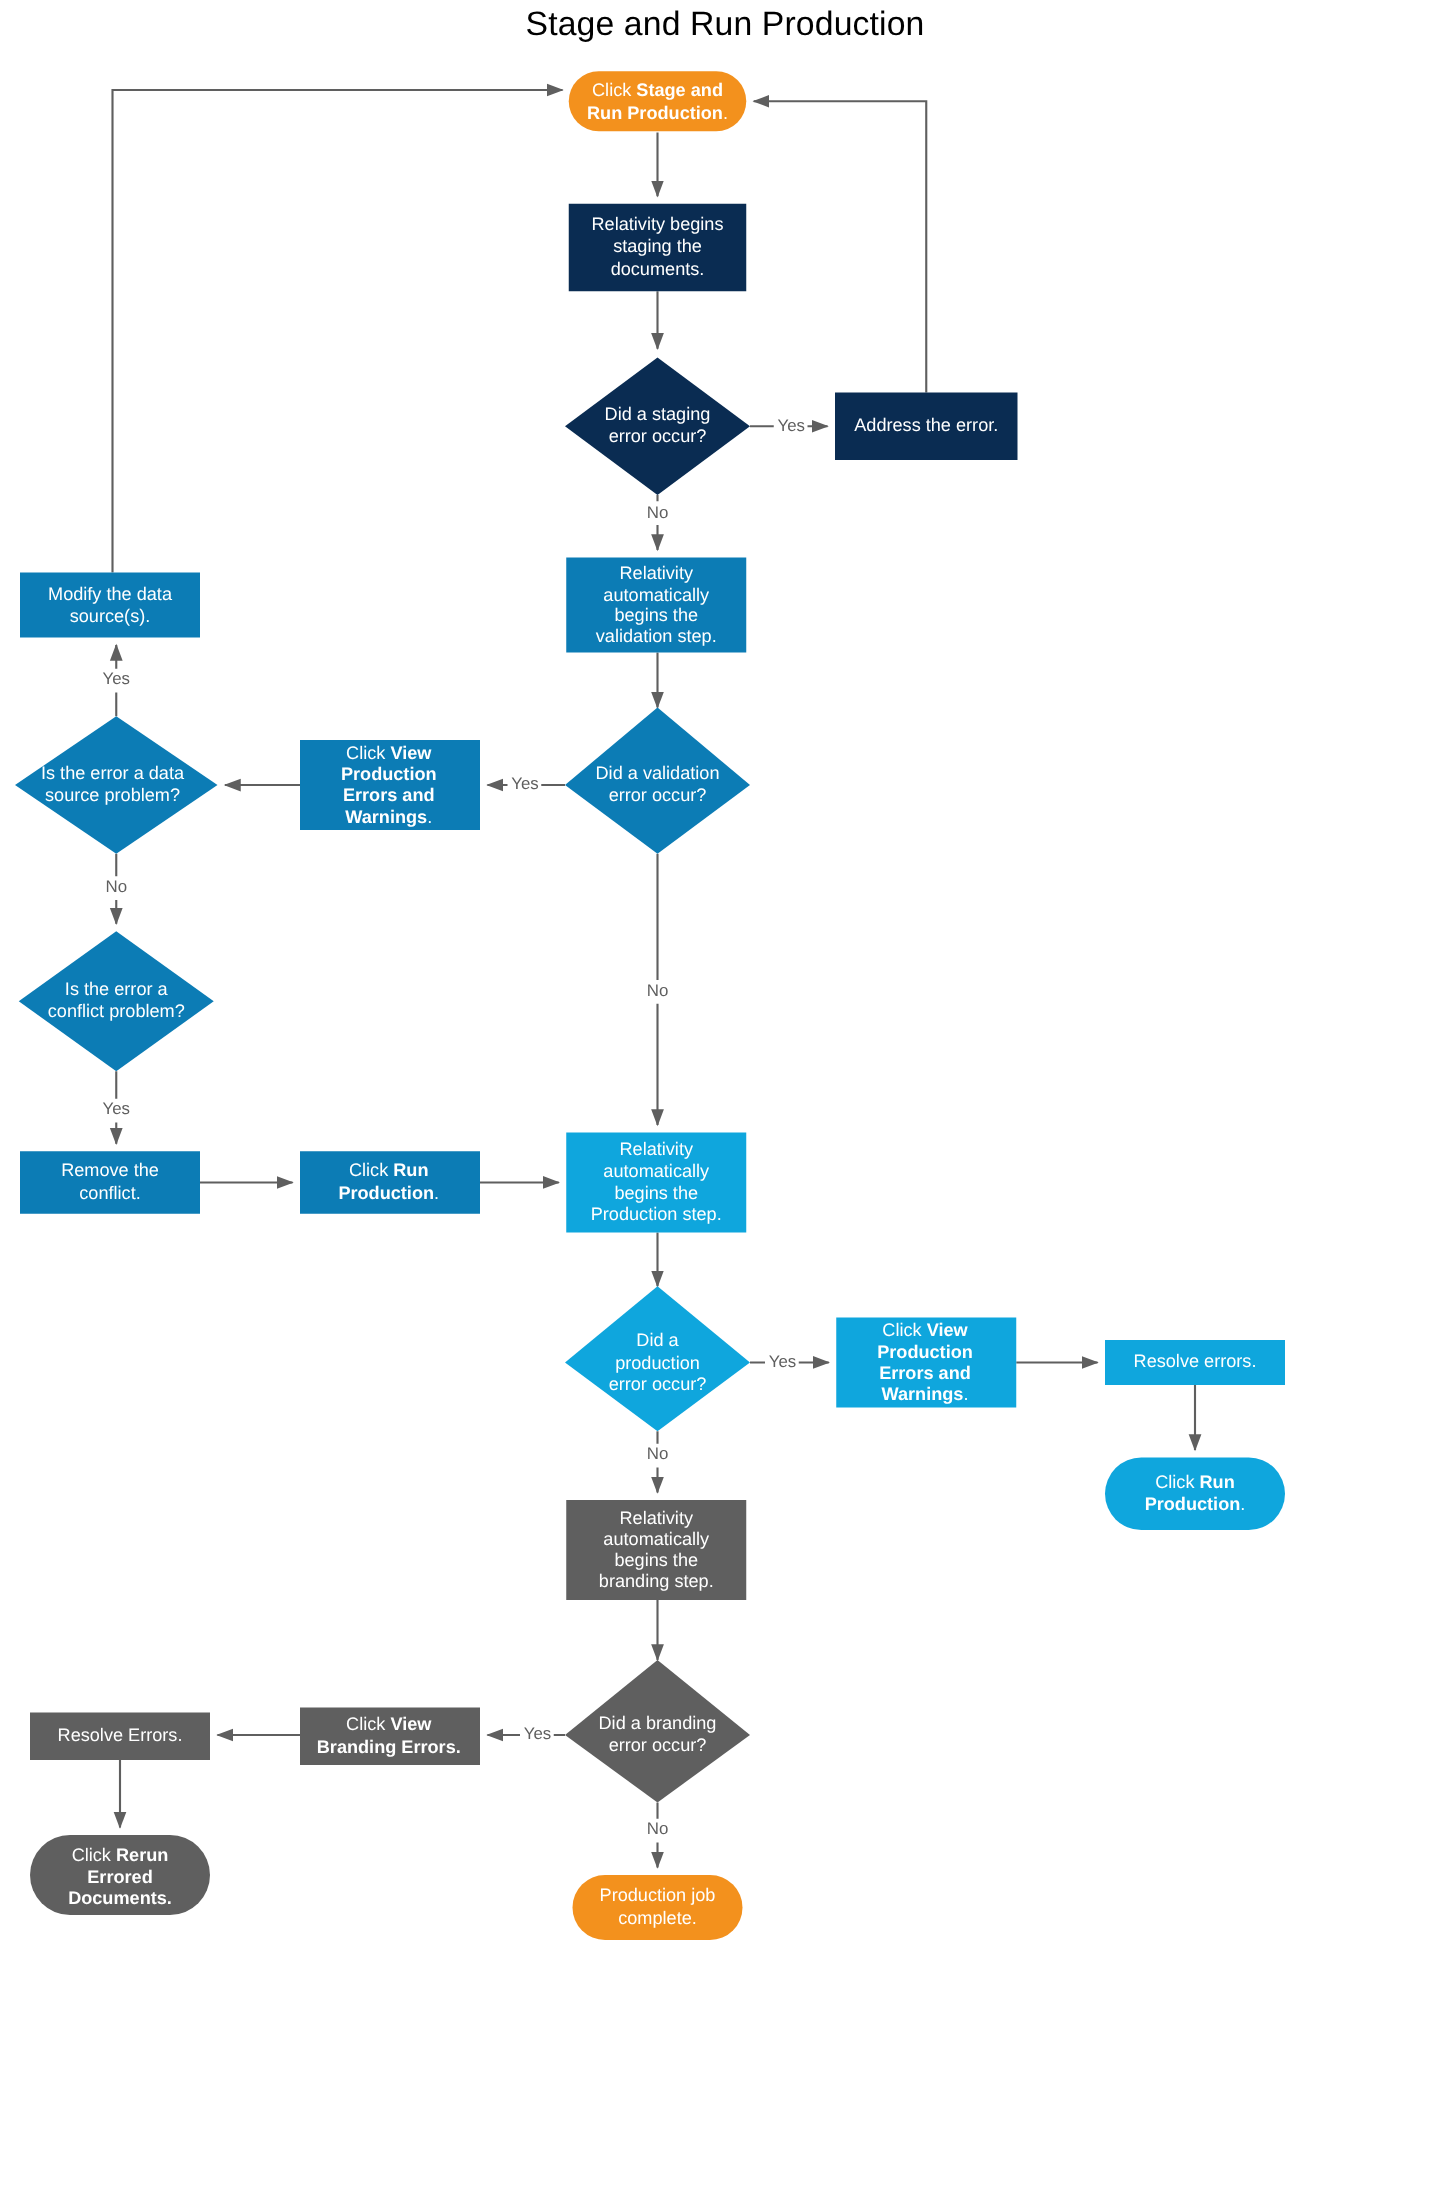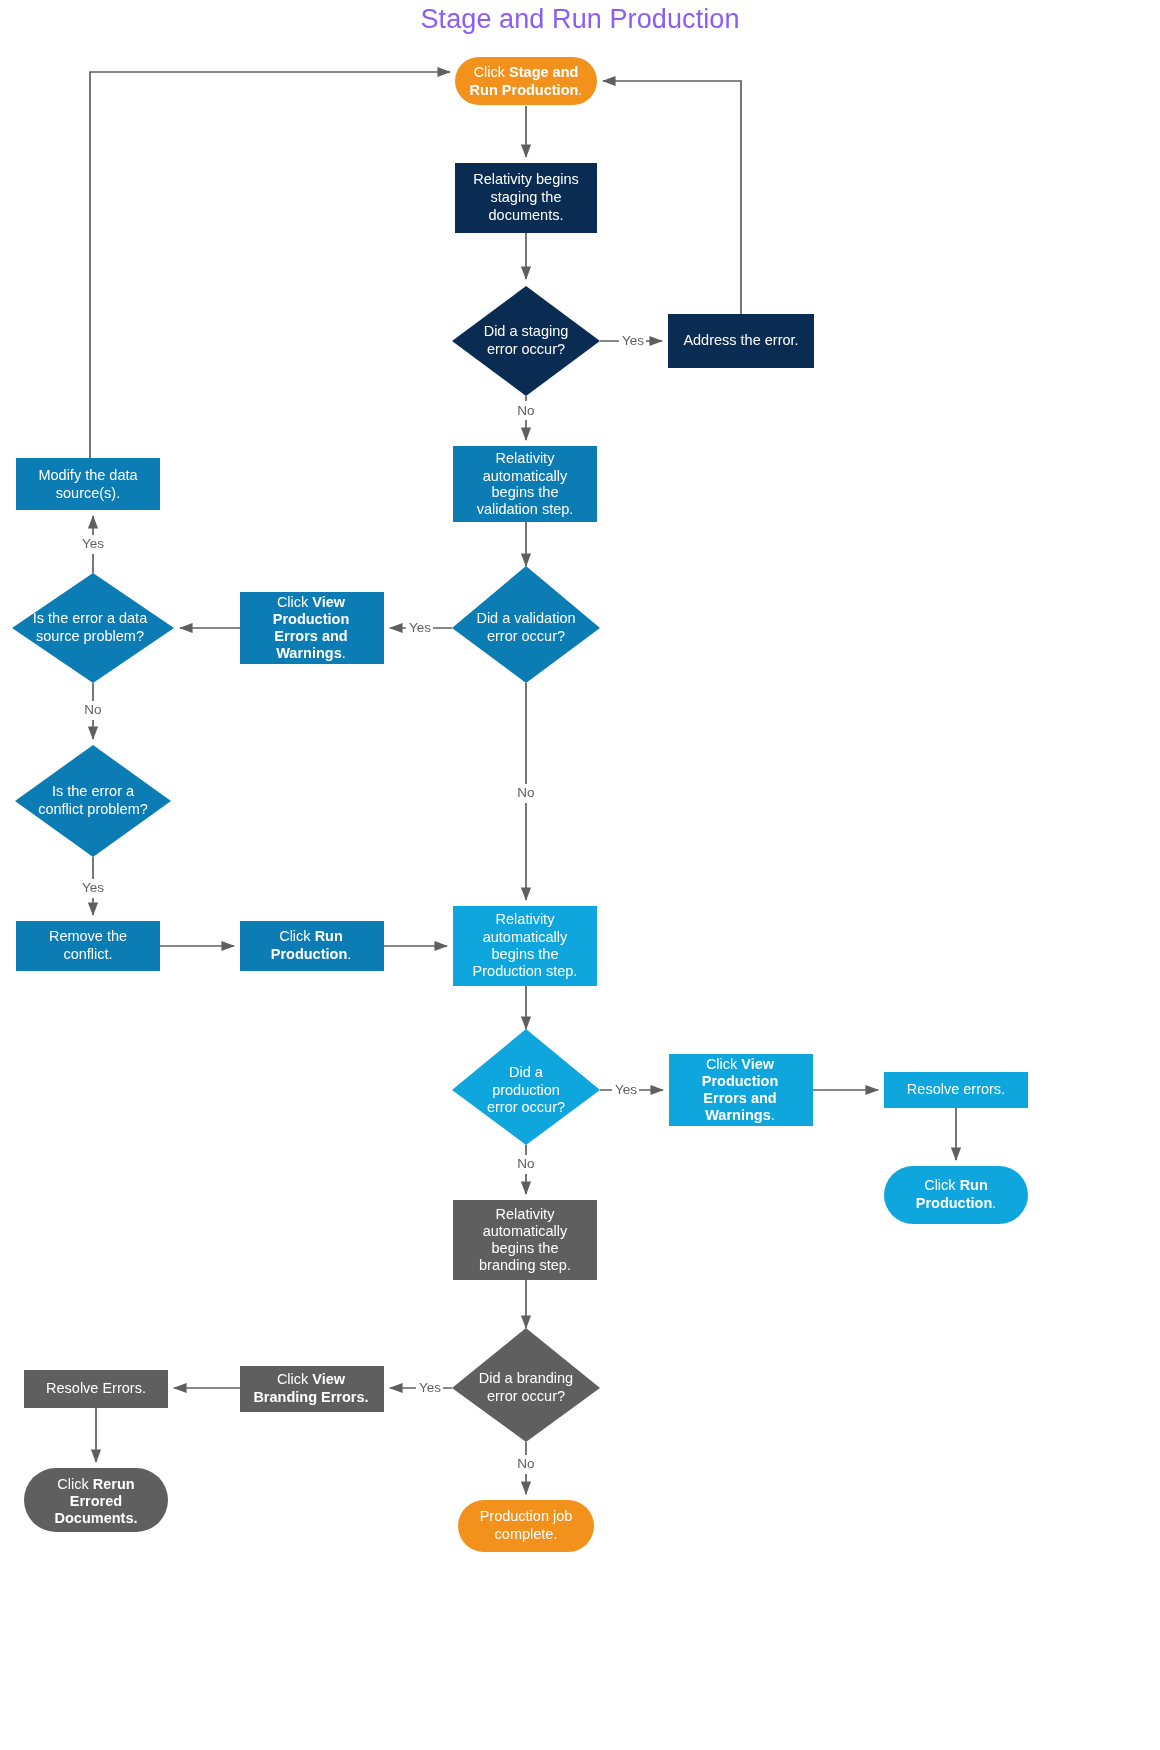--- a/index.html
+++ b/index.html
@@ -18,21 +18,21 @@
     width: 1160px;
     height: 1750px;
   }
   #flow-title {
     position: absolute;
     top: 4px;
     left: 0;
     width: 1160px;
     text-align: center;
     font-size: 27px;
-    color: #8b5cf6;
+    color: #000000;
     font-family: "Liberation Sans", sans-serif;
     font-weight: normal;
     letter-spacing: 0.1px;
   }
   svg#flow-svg {
     position: absolute;
     top: 0;
     left: 0;
     display: block;
   }

